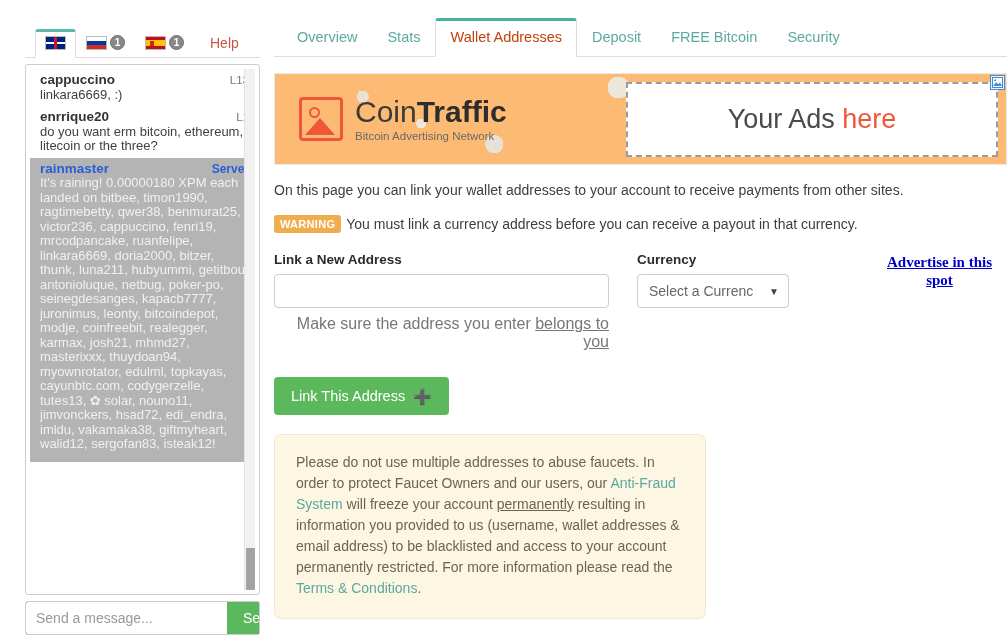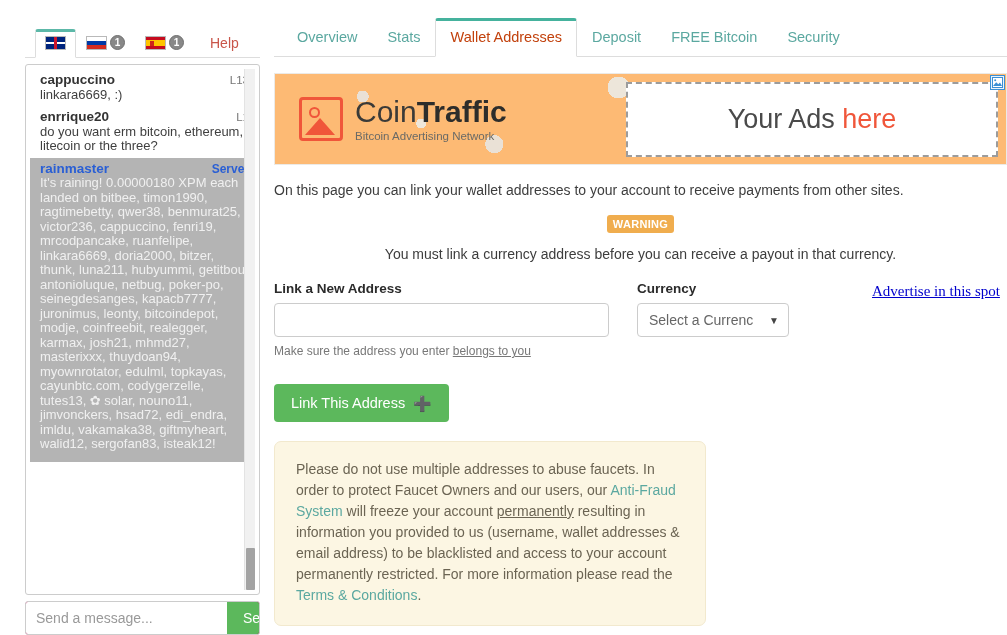--- a/index.html
+++ b/index.html
@@ -323,62 +323,63 @@
 
   .intro-text {
     margin-top: 17px;
     font-size: 14px;
     color: #3d3d3d;
   }
   .warning-line {
     margin-top: 17px;
     font-size: 14px;
     color: #3d3d3d;
-    display: flex; align-items: center; gap: 13px; flex-direction: column;
+    display: flex; align-items: center; gap: 5px;
   }
   .warning-badge {
     background: #f0ad4e;
     color: #fff;
     font-size: 11px;
     font-weight: bold;
     padding: 3px 6px 3px 6px;
     border-radius: 3px;
     letter-spacing: .3px;
   }
 
   .form-row {
     margin-top: 19px;
     display: flex;
     align-items: flex-start;
   }
   .field-col.addr { width: 335px; }
   .field-col.curr { width: 235px; margin-left: 28px; }
-  .field-col.advert { flex: 1; text-align: left; padding-top: 1px; }
+  .field-col.advert { flex: 1; text-align: center; padding-top: 1px; font-weight: bold; }
   .field-label {
     font-size: 13.5px;
     font-weight: bold;
     color: #2b2b2b;
     display: block;
     margin-bottom: 7px;
   }
   .text-input {
     width: 335px; height: 34px;
     border: 1px solid #ccc;
     border-radius: 4px;
     padding: 0 10px;
     font-size: 14px;
     outline: none;
     font-family: "Liberation Sans", sans-serif;
     color: #444;
     background: #fff;
   }
   .hint {
     margin-top: 7px;
-    font-size: 12px;
+    font-size: 16px;
     color: #777;
+    text-align: right;
   }
   .hint u { text-decoration: underline; cursor: pointer; }
   .select-box {
     width: 152px; height: 34px;
     border: 1px solid #ccc;
     border-radius: 4px;
     background: #fff;
     display: flex; align-items: center; justify-content: space-between;
     padding: 0 9px 0 11px;
     font-size: 14px;

